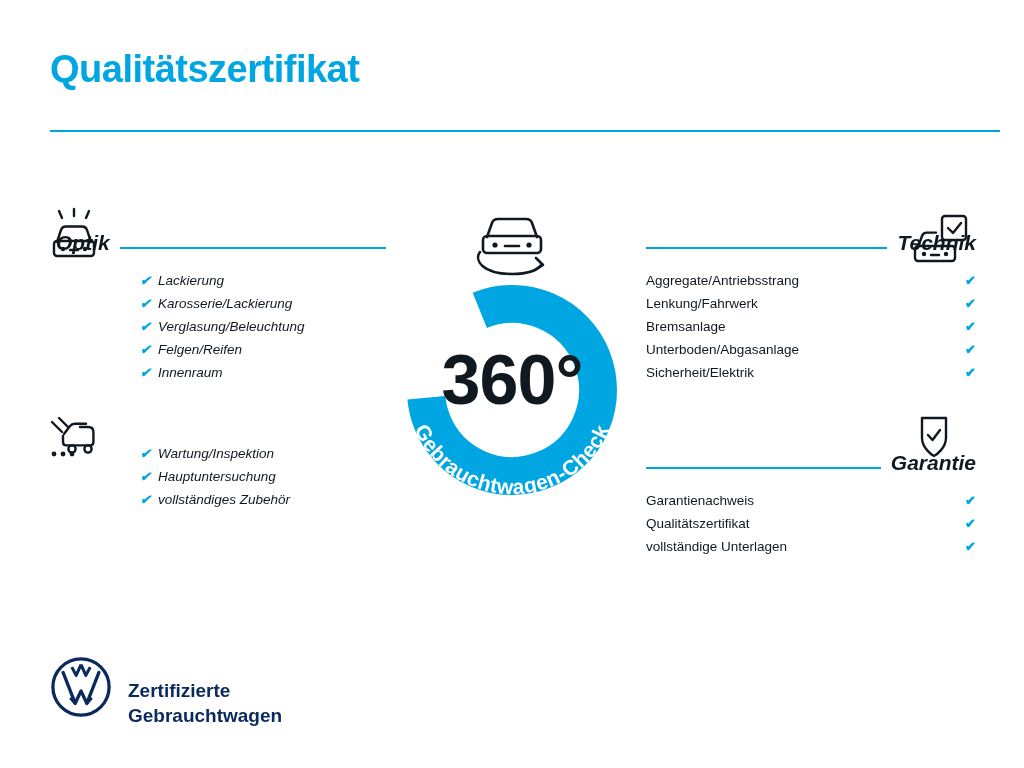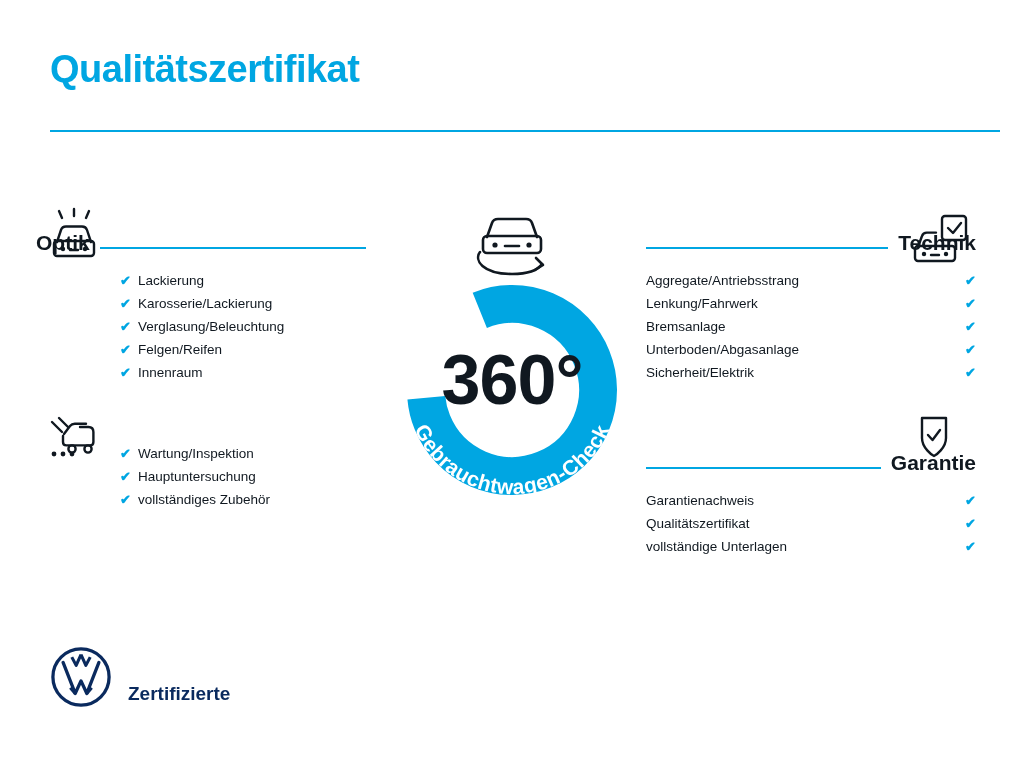--- a/index.html
+++ b/index.html
@@ -33,29 +33,29 @@
     width: 950px;
     height: 2px;
     background: #00A6E2;
   }
 
   
   .block {
     position: absolute;
     width: 330px;
   }
-  .block.left  { left: 36px; }
+  .block.left  { left: 56px; font-style: italic; }
   .block.right { left: 646px; }
 
   .block-head {
     display: flex;
     align-items: flex-end;
     gap: 10px;
   }
-  .block.right .block-head { justify-content: center; }
+  .block.right .block-head { justify-content: center; font-style: italic; }
 
   .block-title {
     font-size: 21px;
     font-weight: bold;
     color: #101820;
     letter-spacing: 0px;
     line-height: 1;
     padding-bottom: 2px;
     white-space: nowrap;
   }
@@ -307,14 +307,15 @@
 <div class="footer">
   <svg class="vw-logo" viewBox="0 0 64 64">
     <circle cx="32" cy="32" r="29" fill="none" stroke="#0A2A5E" stroke-width="3.4"></circle>
     <path d="M32 9 L37 20 L41.5 11.5 M32 9 L27 20 L22.5 11.5" fill="none" stroke="#0A2A5E" stroke-width="3.2" stroke-linejoin="round"></path>
     <path d="M13.5 17 L26 49 L32 36 L38 49 L50.5 17" fill="none" stroke="#0A2A5E" stroke-width="3.4" stroke-linejoin="round" stroke-linecap="round"></path>
     <path d="M21 43 L26 49" fill="none" stroke="#0A2A5E" stroke-width="3.2"></path>
     <path d="M43 43 L38 49" fill="none" stroke="#0A2A5E" stroke-width="3.2"></path>
   </svg>
   <div class="footer-text">
     <div>Zertifizierte</div>
+    <div>Gebrauchtwagen</div>
   </div>
 </div>
 
 </body></html>

